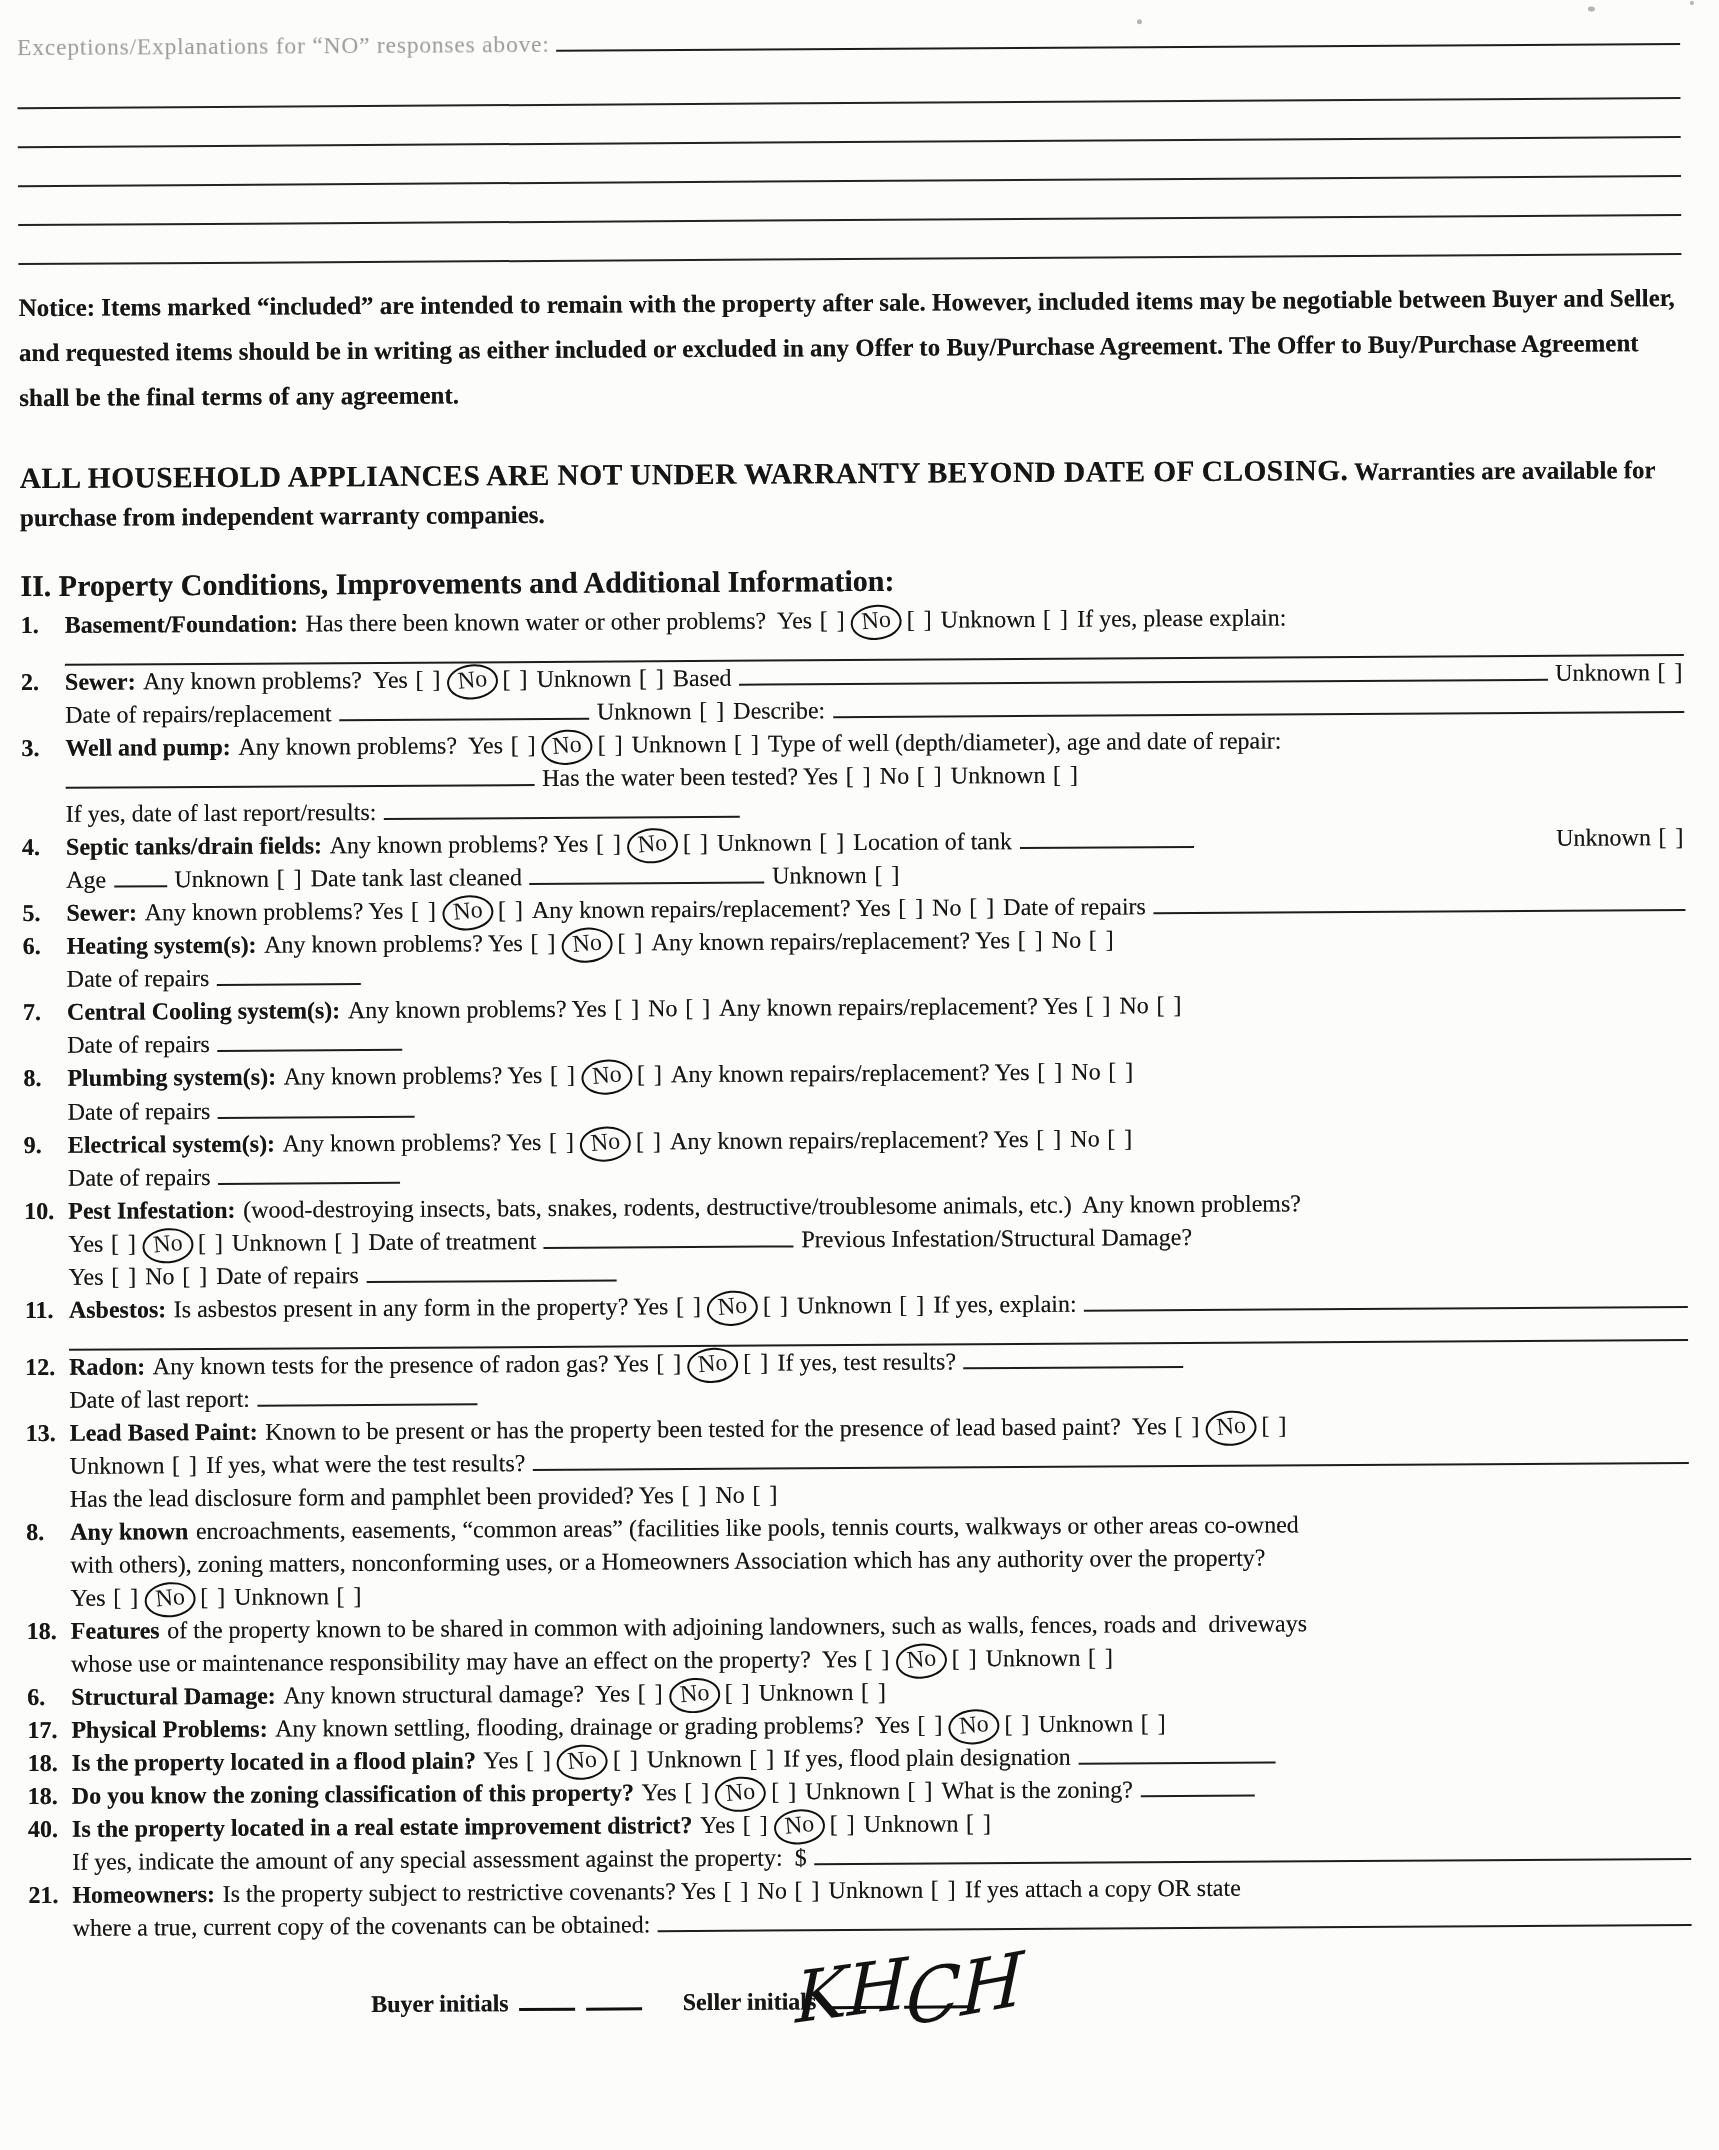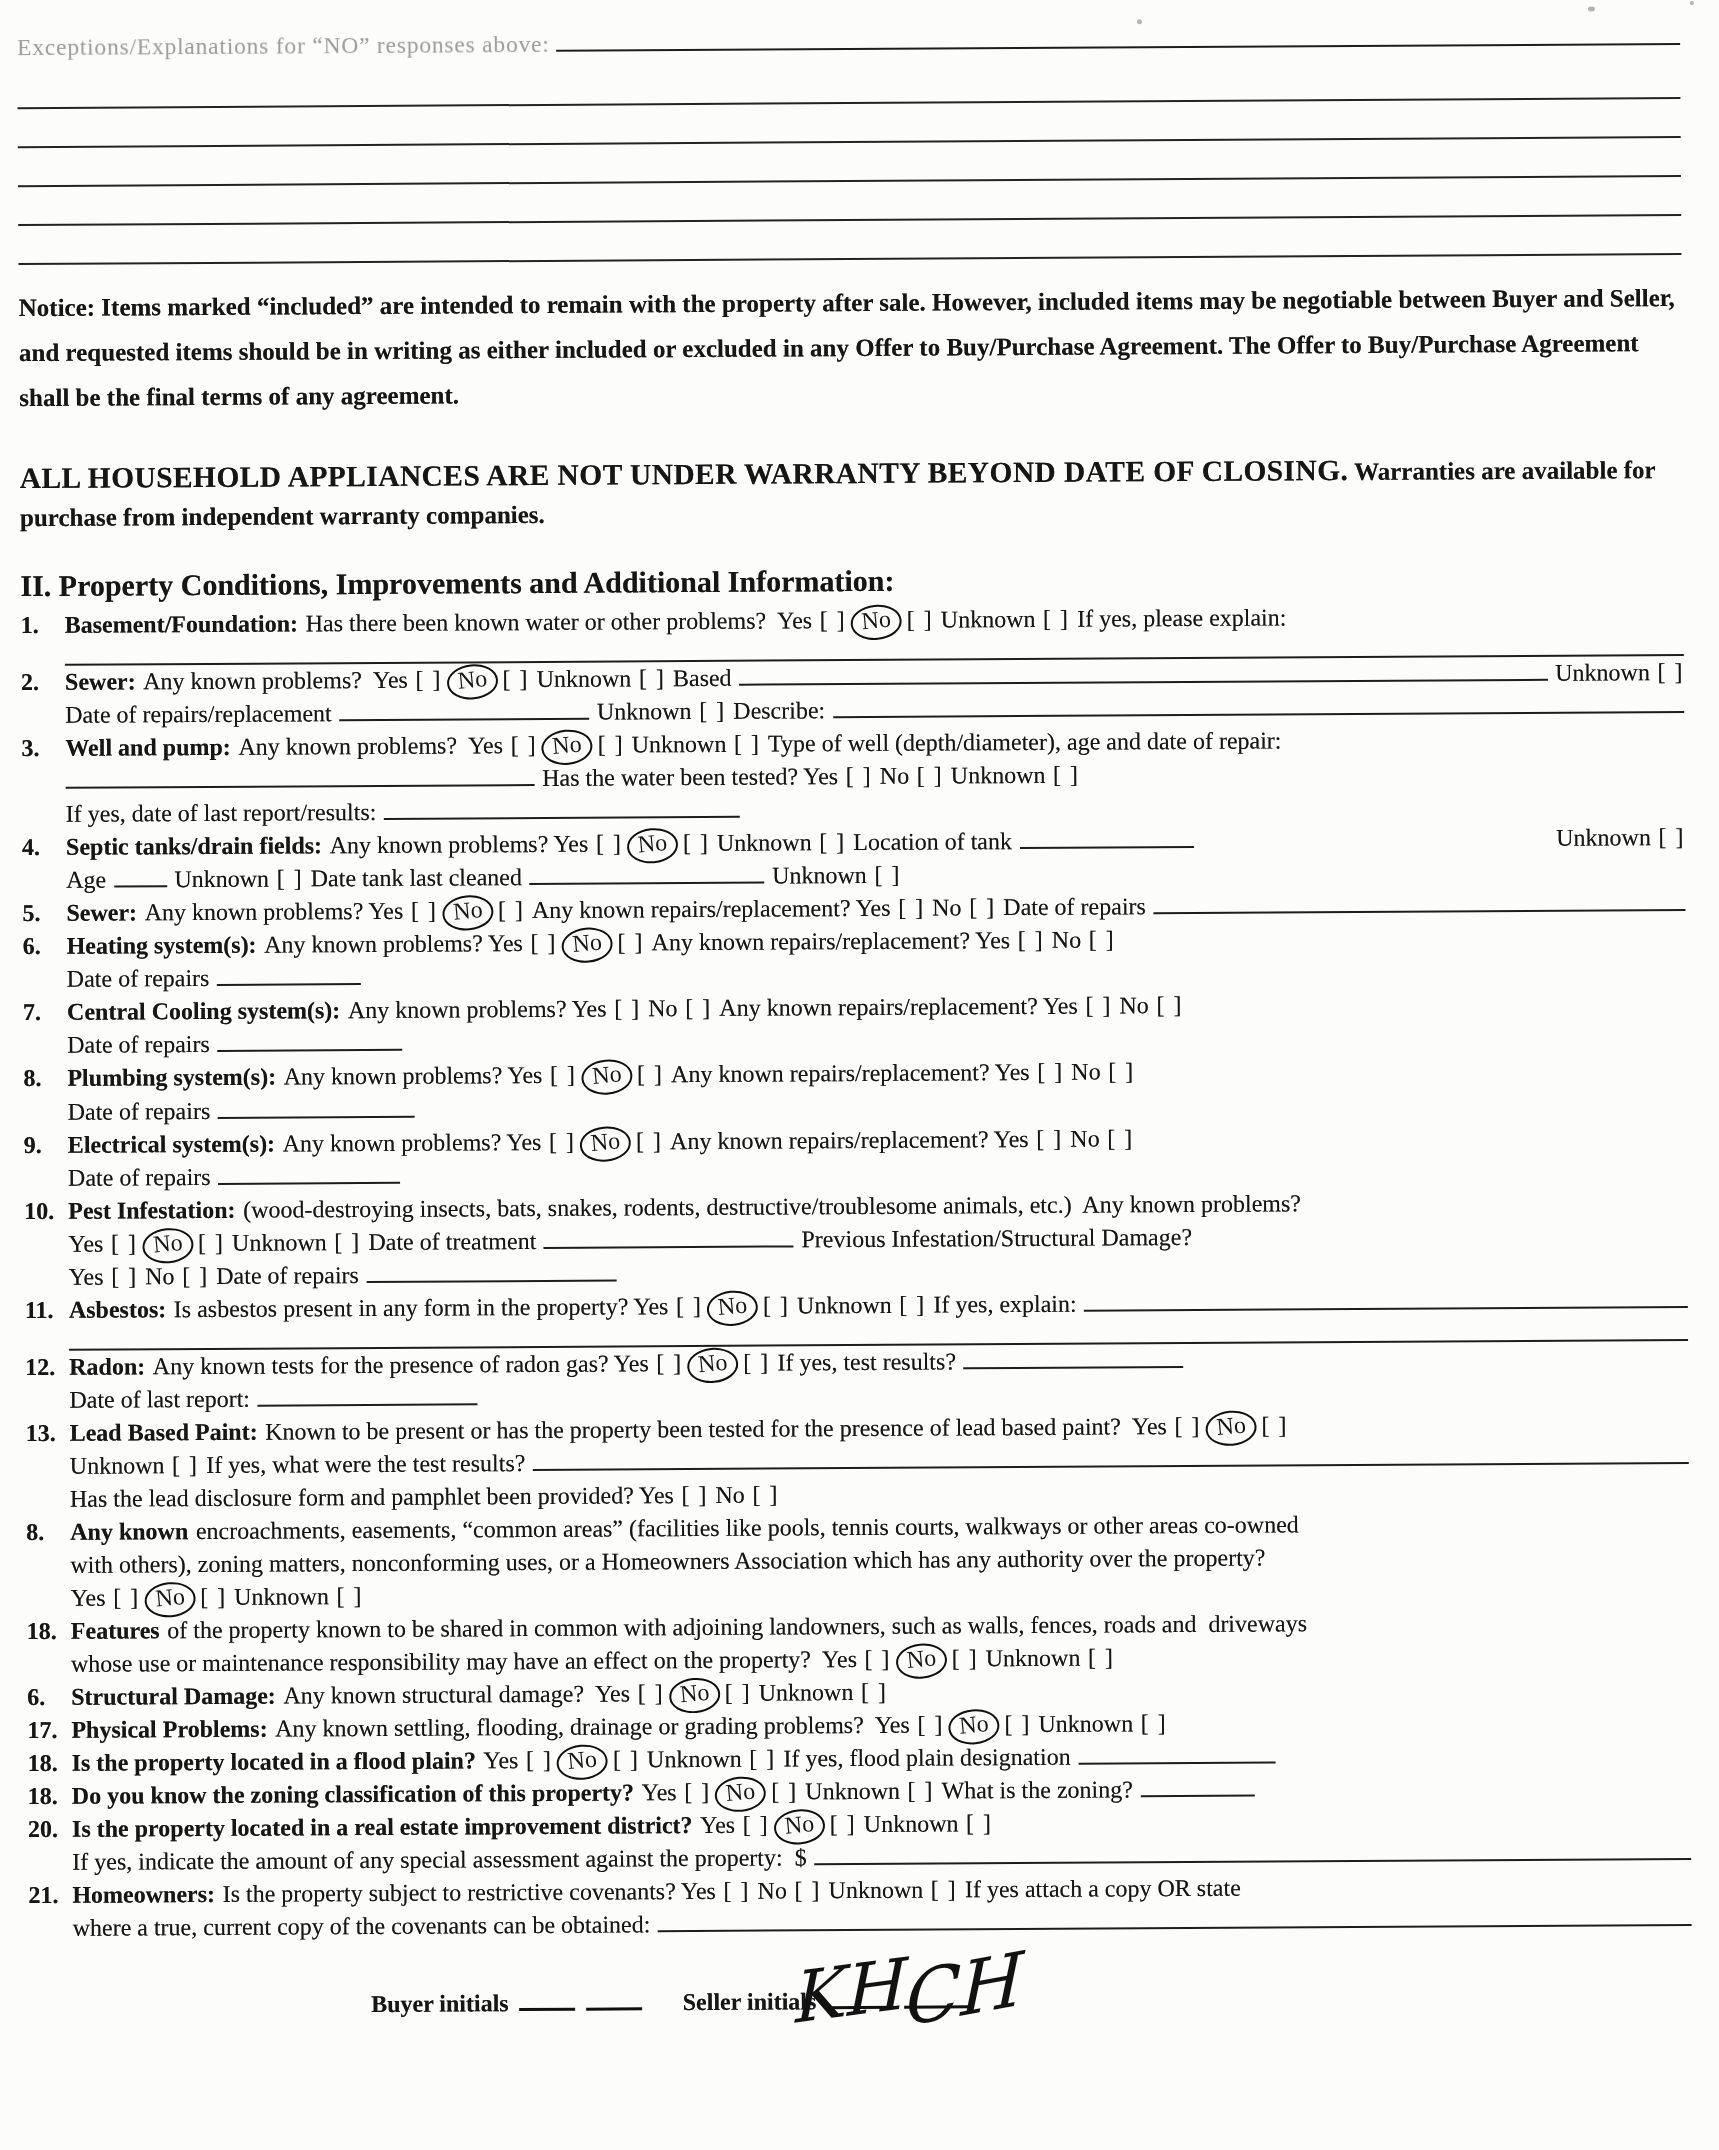--- a/index.html
+++ b/index.html
@@ -214,21 +214,21 @@
           <div class="fline"><span class="seg b">Is the property located in a flood plain?</span><span class="seg">Yes</span><span class="cb">[ ]</span><span class="nocircle">No</span><span class="cb">[ ]</span><span class="seg">Unknown</span><span class="cb">[ ]</span><span class="seg">If yes, flood plain designation</span><span class="ul" style="width: 197px;"></span></div>
         </div>
       </div>
       <div class="item">
         <div class="num">18.</div>
         <div class="ibody">
           <div class="fline"><span class="seg b">Do you know the zoning classification of this property?</span><span class="seg">Yes</span><span class="cb">[ ]</span><span class="nocircle">No</span><span class="cb">[ ]</span><span class="seg">Unknown</span><span class="cb">[ ]</span><span class="seg">What is the zoning?</span><span class="ul" style="width: 114px;"></span></div>
         </div>
       </div>
       <div class="item">
-        <div class="num">20.</div>
+        <div class="num">40.</div>
         <div class="ibody">
           <div class="fline"><span class="seg b">Is the property located in a real estate improvement district?</span><span class="seg">Yes</span><span class="cb">[ ]</span><span class="nocircle">No</span><span class="cb">[ ]</span><span class="seg">Unknown</span><span class="cb">[ ]</span></div>
           <div class="fline"><span class="seg">If yes, indicate the amount of any special assessment against the property:  $</span><span class="ul f"></span></div>
         </div>
       </div>
       <div class="item">
         <div class="num">21.</div>
         <div class="ibody">
           <div class="fline"><span class="seg b">Homeowners:</span><span class="seg">Is the property subject to restrictive covenants? Yes</span><span class="cb">[ ]</span><span class="seg">No</span><span class="cb">[ ]</span><span class="seg">Unknown</span><span class="cb">[ ]</span><span class="seg">If yes attach a copy OR state</span></div>
           <div class="fline"><span class="seg">where a true, current copy of the covenants can be obtained:</span><span class="ul f"></span></div>

